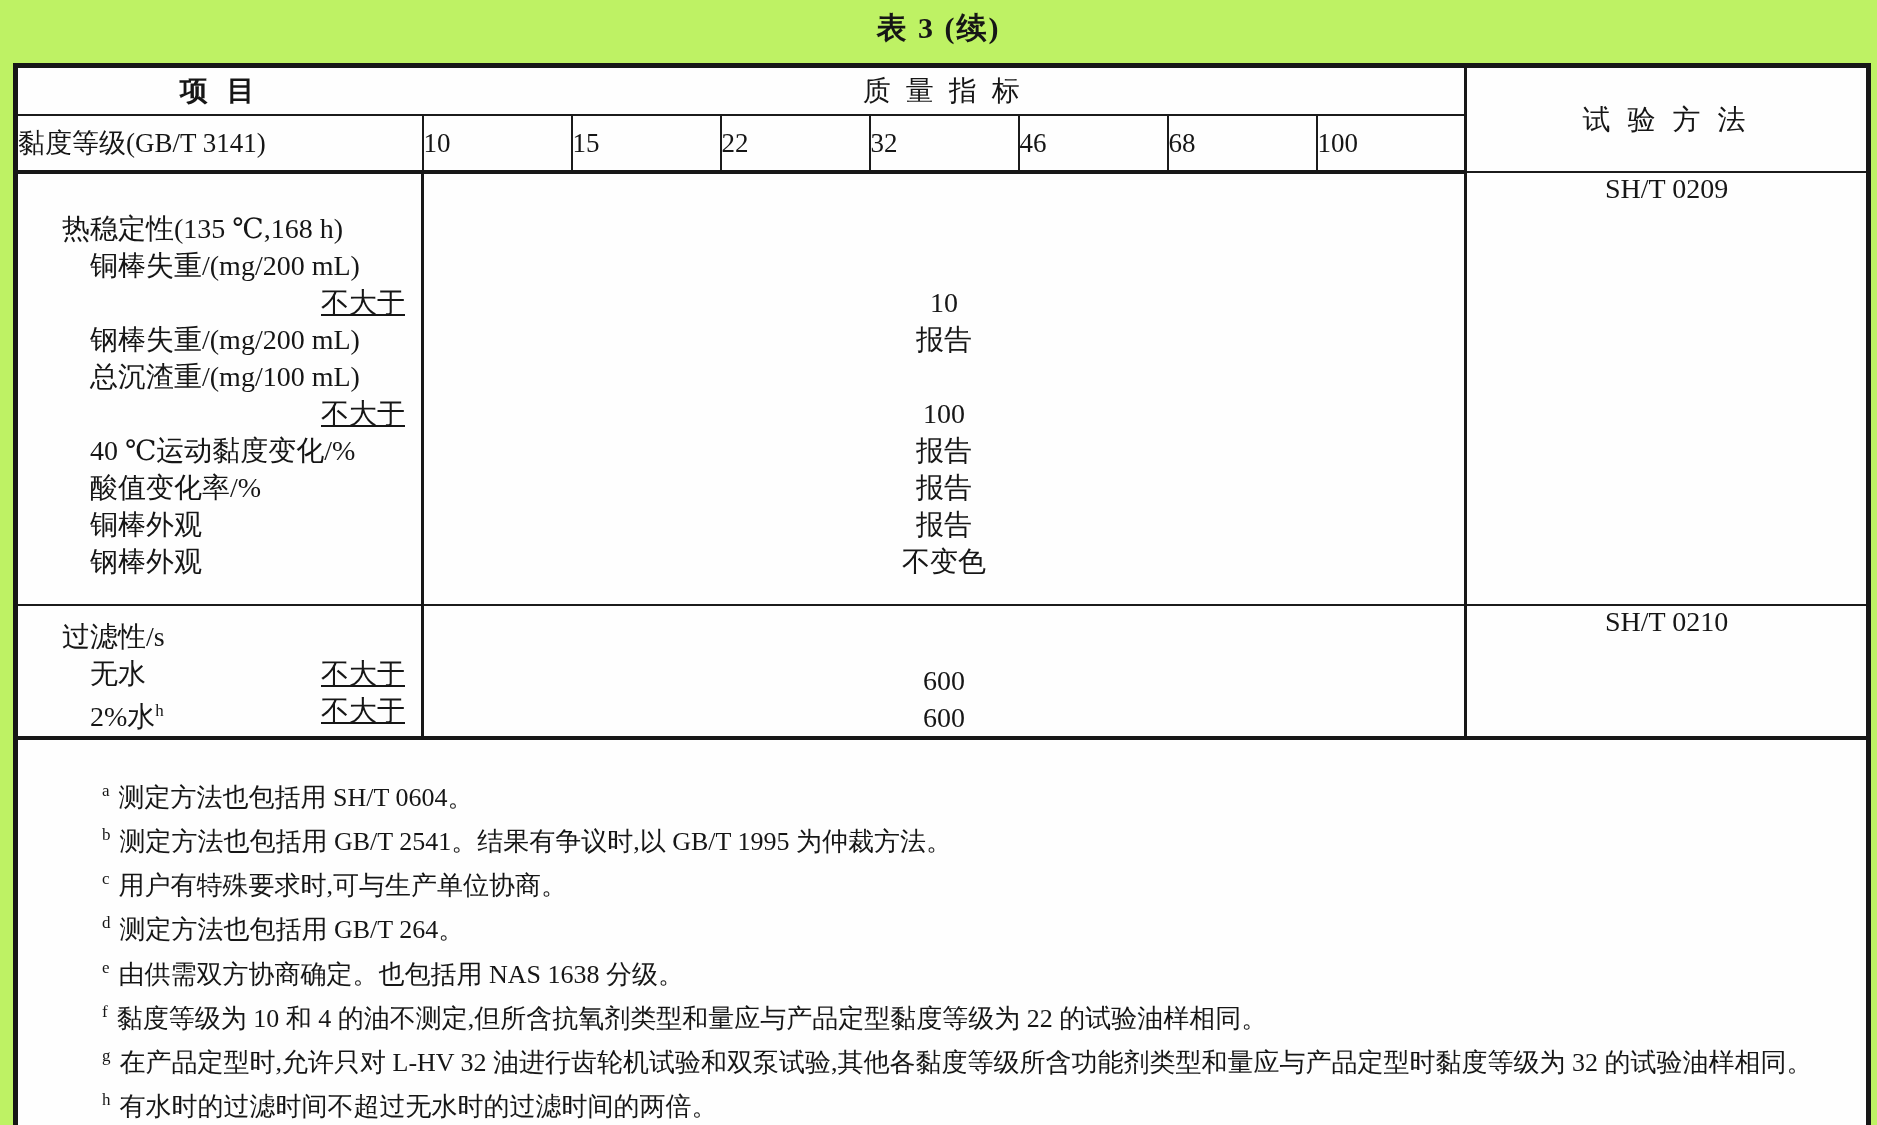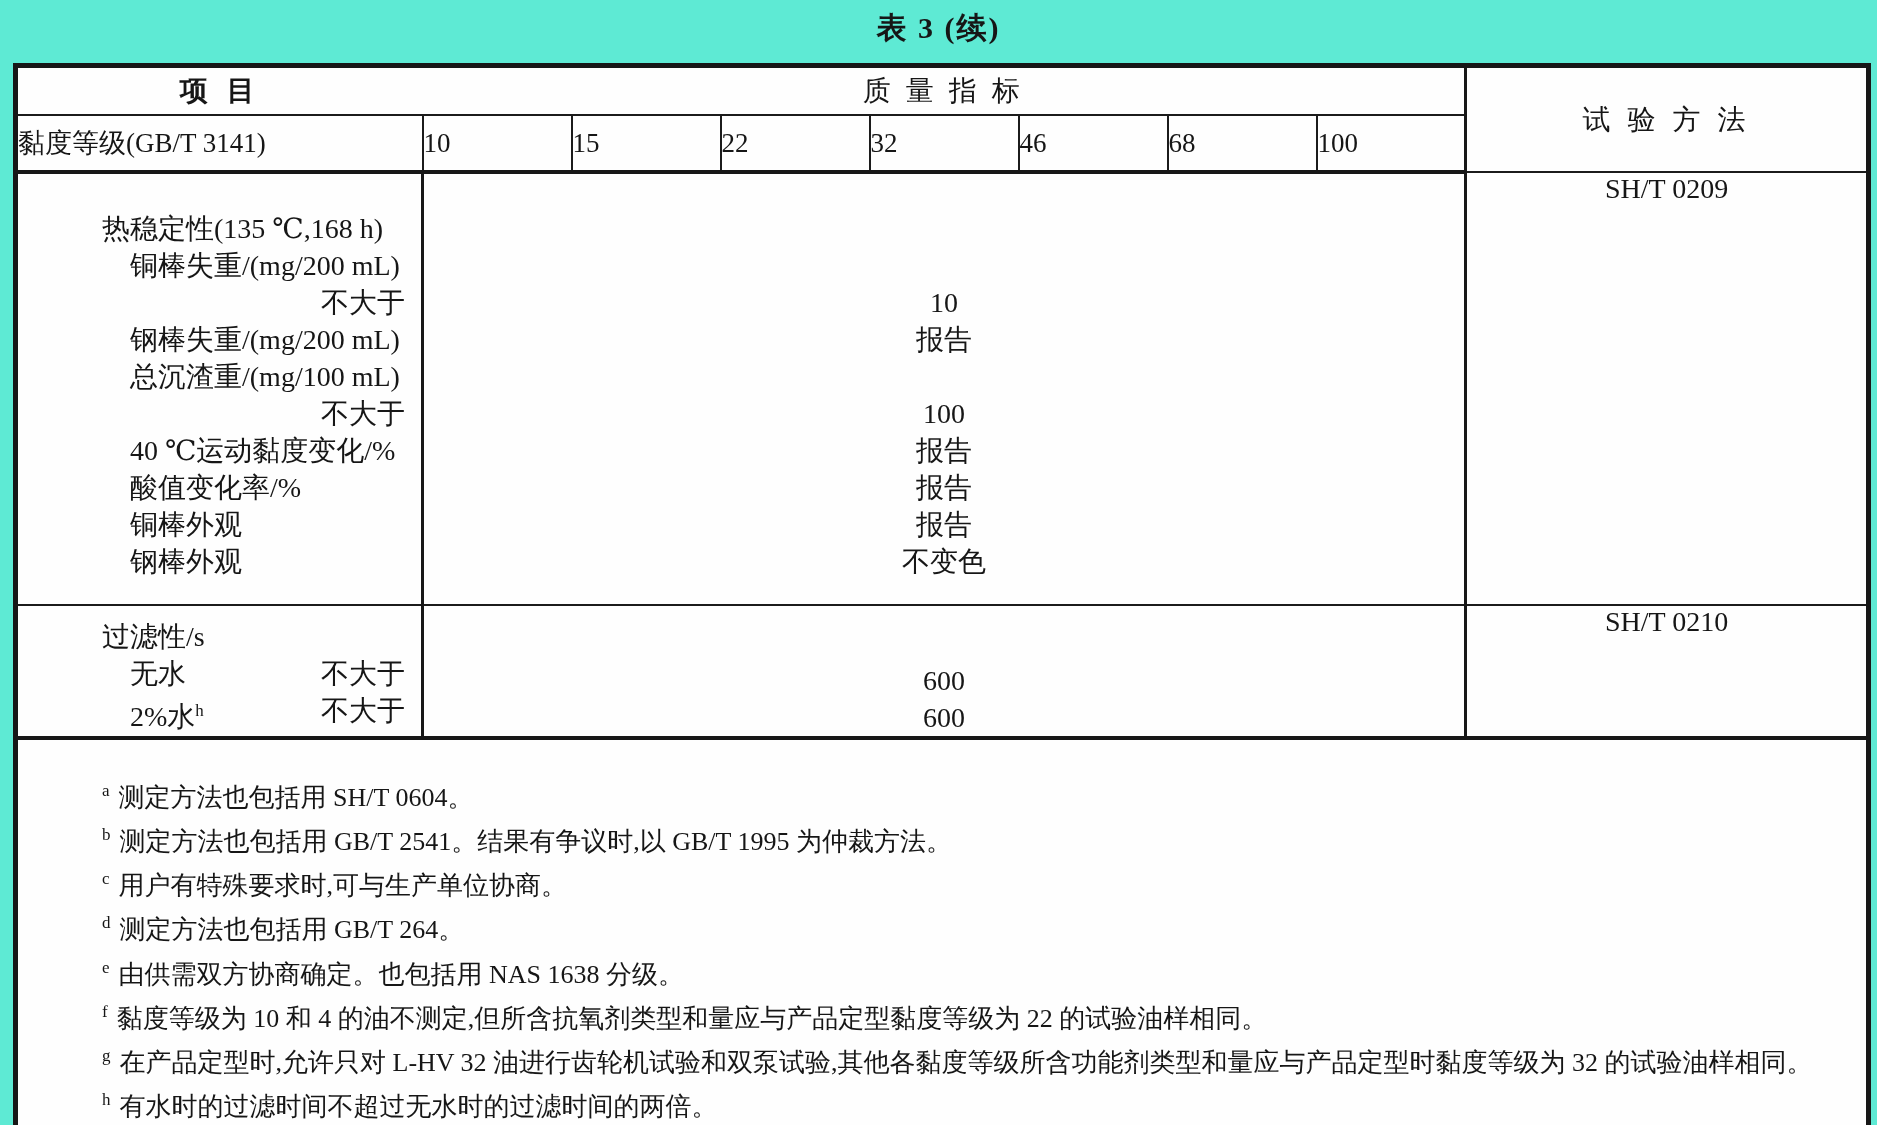--- a/index.html
+++ b/index.html
@@ -1,19 +1,19 @@
 <!DOCTYPE html>
 <html><head>
 <meta charset="utf-8">
 <style>
   html,body{margin:0;padding:0;background:#9a9a9a;}
   .page{
     position:relative;
     width:1877px;height:1125px;
-    background:#5eead4;
+    background:#bef264;
     font-family:"Liberation Serif","DejaVu Serif",serif;
     color:#161616;
     overflow:hidden;
   }
   .doc-title{
     position:absolute;top:8px;left:0;right:0;
     text-align:center;
     font-size:30px;font-weight:bold;
     letter-spacing:2px;
   }
@@ -44,23 +44,23 @@
   tr.sec2 td{border-bottom:4px solid #171717;height:125px;}
   .items .pad{padding:36px 16px 0 44px;}
   .items .pad2{padding:12px 16px 0 44px;}
   .vals .pad{padding:36px 0 0 0;}
   .vals .pad2{padding:19px 0 0 0;}
   .ln{
     height:37px;line-height:37px;
     display:flex;justify-content:space-between;
     white-space:nowrap;
   }
-  .ln .lab{display:inline-block;margin-left:40px;}
+  .ln .lab{display:inline-block;}
   .ln .lab.ind1{padding-left:28px;text-align:center;}
-  .ln .cond{display:inline-block;}
+  .ln .cond{display:inline-block;text-decoration:underline;}
   .vln{height:37px;line-height:37px;text-align:center;}
   sup.h-sup{font-size:17px;}
   
   tr.notesrow td{vertical-align:top;}
   .notes-pad{padding:32px 20px 0 84px;}
   .note{line-height:37.5px;font-size:26px;white-space:nowrap;}
   .note sup{font-size:17px;margin-right:9px;}
   
   .watermark{
     position:absolute;top:1070px;right:1px;

